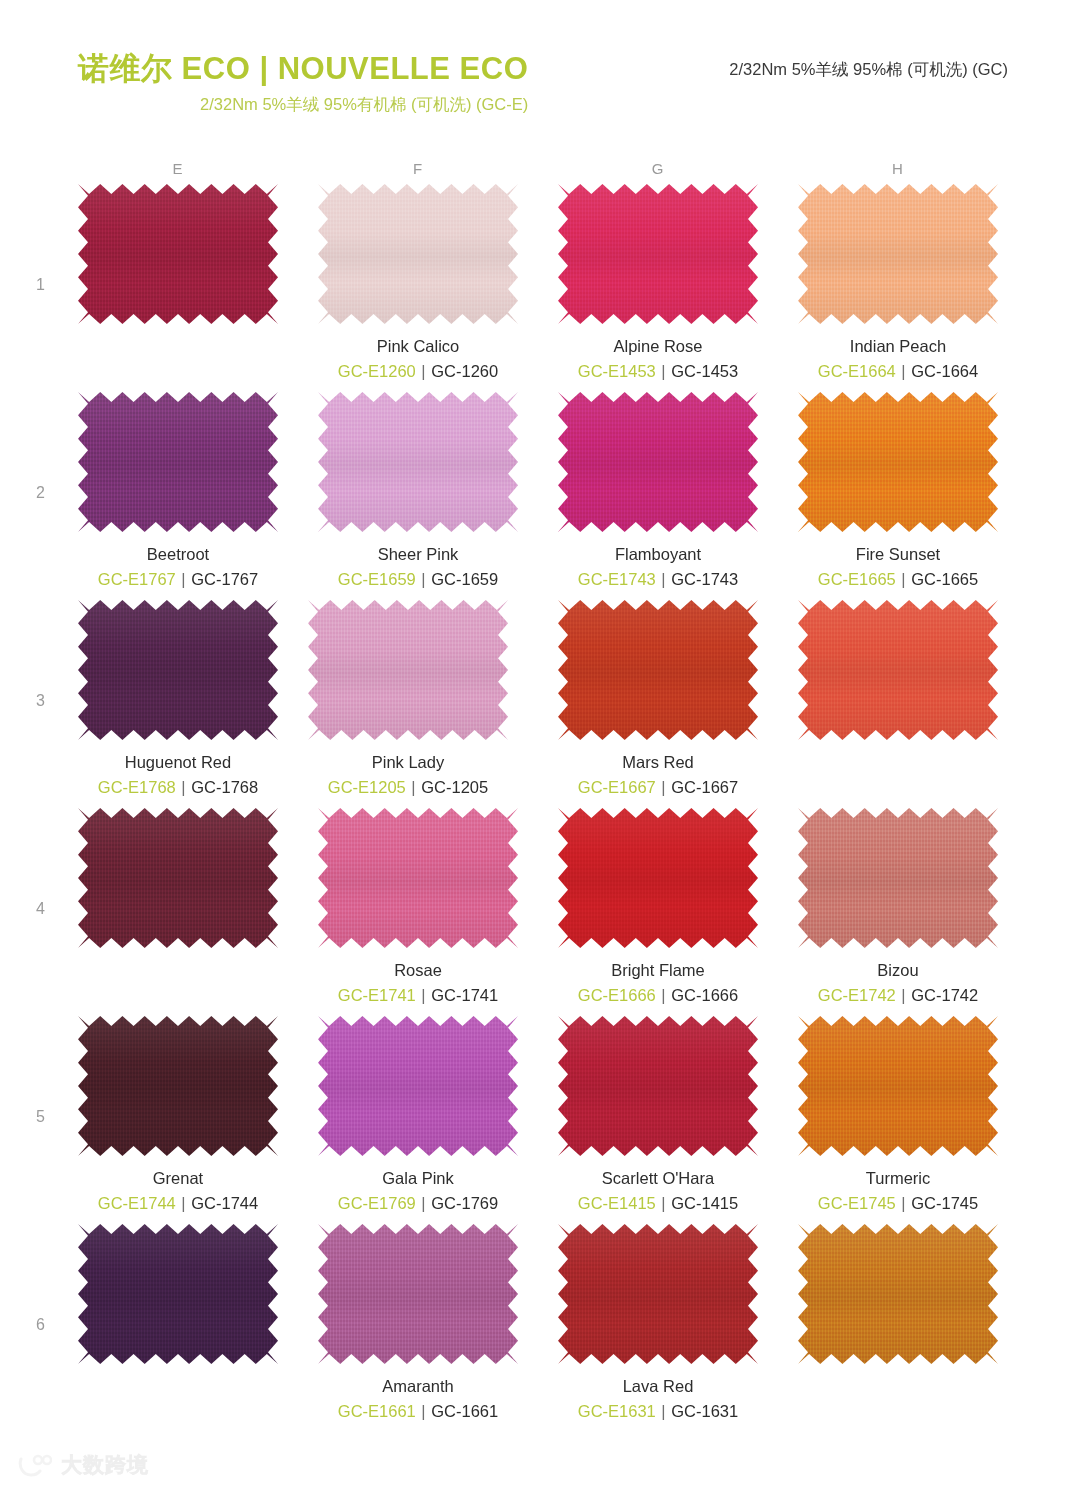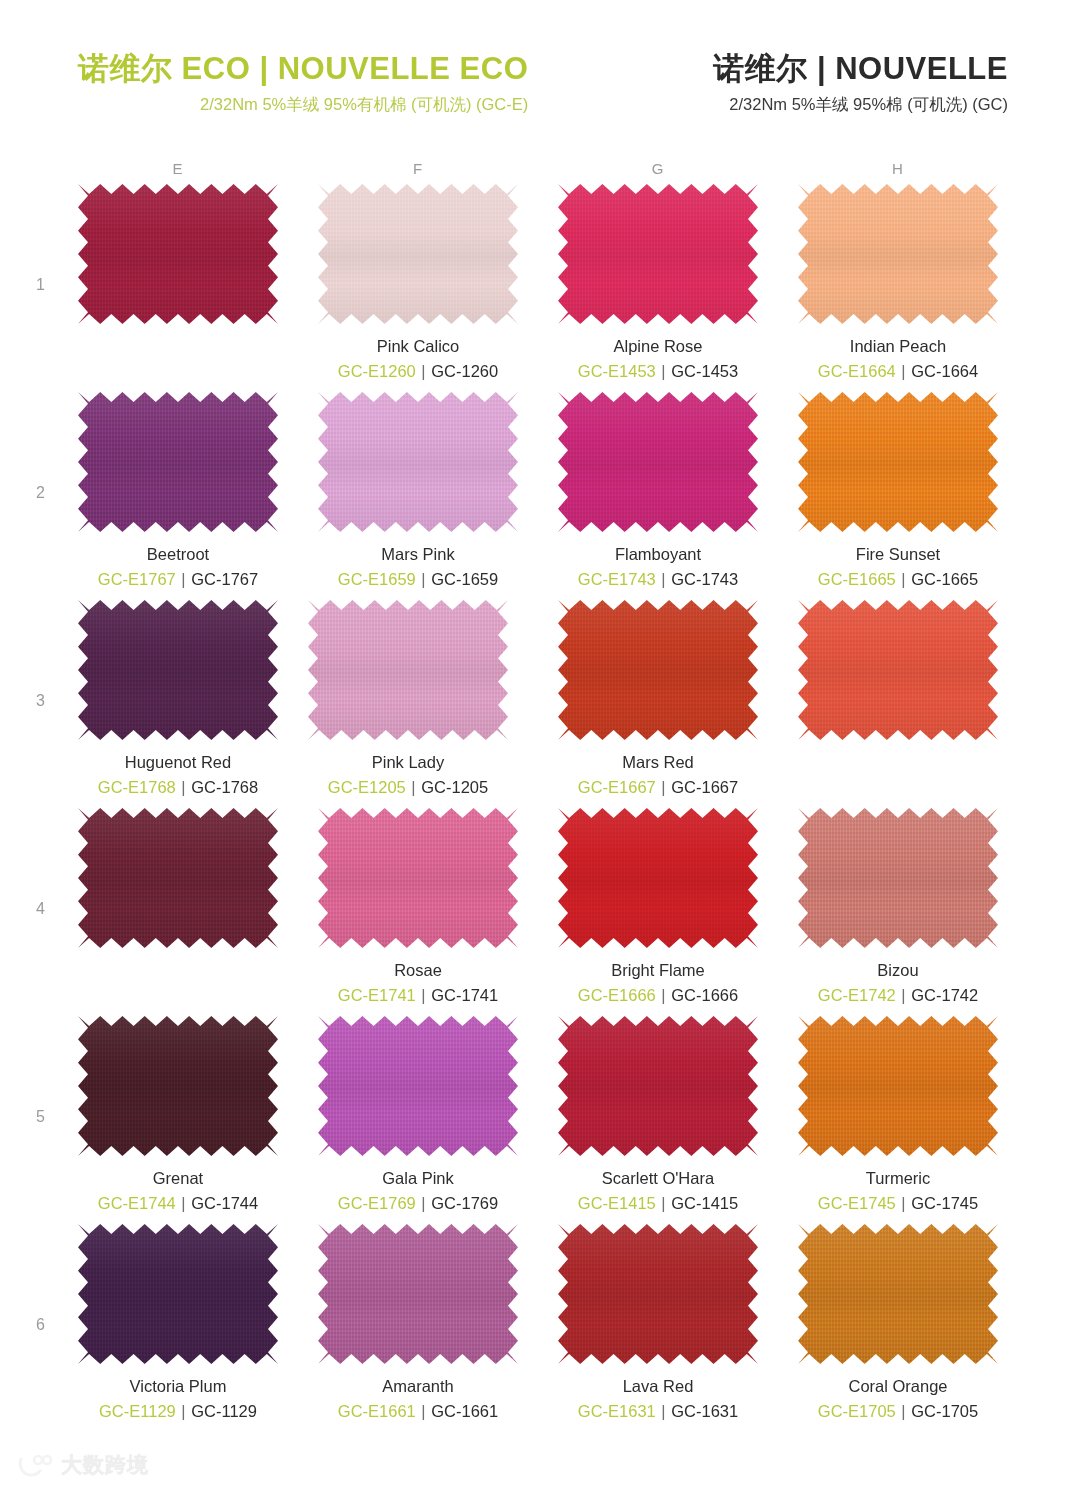--- a/index.html
+++ b/index.html
@@ -101,21 +101,20 @@
 </style>
 </head>
 <body>
 
 <div class="header">
   <div class="hdr-left">
     <div class="hdr-title">诺维尔 ECO | NOUVELLE ECO</div>
     <div class="hdr-sub">2/32Nm 5%羊绒 95%有机棉 (可机洗) (GC-E)</div>
   </div>
   <div class="hdr-right">
-    <div class="hdr-title">诺维尔 | NOUVELLE</div>
     <div class="hdr-sub">2/32Nm 5%羊绒 95%棉 (可机洗) (GC)</div>
   </div>
 </div>
 
 <div class="grid-wrap">
   <div class="col-head-row" id="colheads">
       <div class="col-head" style="left: 58px;">E</div>
       <div class="col-head" style="left: 298px;">F</div>
       <div class="col-head" style="left: 538px;">G</div>
       <div class="col-head" style="left: 778px;">H</div>
@@ -177,21 +176,21 @@
             <div class="cap-codes"><span class="cap-eco">GC-E1767</span> <span class="cap-sep">|</span> <span class="cap-std">GC-1767</span></div>
           </div>
         </div>
         <div class="cell" style="left: 298px;">
           <div class="swatch" style="clip-path: polygon(0% 0%, 5.56% 7.2%, 11.11% 0%, 16.67% 7.2%, 22.22% 0%, 27.78% 7.2%, 33.33% 0%, 38.89% 7.2%, 44.44% 0%, 50% 7.2%, 55.56% 0%, 61.11% 7.2%, 66.67% 0%, 72.22% 7.2%, 77.78% 0%, 83.33% 7.2%, 88.89% 0%, 94.44% 7.2%, 100% 0%, 100% 0%, 95% 8.33%, 100% 16.67%, 95% 25%, 100% 33.33%, 95% 41.67%, 100% 50%, 95% 58.33%, 100% 66.67%, 95% 75%, 100% 83.33%, 95% 91.67%, 100% 100%, 100% 100%, 94.44% 92.8%, 88.89% 100%, 83.33% 92.8%, 77.78% 100%, 72.22% 92.8%, 66.67% 100%, 61.11% 92.8%, 55.56% 100%, 50% 92.8%, 44.44% 100%, 38.89% 92.8%, 33.33% 100%, 27.78% 92.8%, 22.22% 100%, 16.67% 92.8%, 11.11% 100%, 5.56% 92.8%, 0% 100%, 0% 100%, 5% 91.67%, 0% 83.33%, 5% 75%, 0% 66.67%, 5% 58.33%, 0% 50%, 5% 41.67%, 0% 33.33%, 5% 25%, 0% 16.67%, 5% 8.33%, 0% 0%);">
             <div class="fab" style="background: rgb(220, 165, 212);"></div>
             <div class="tex"></div>
             <div class="shade"></div>
           </div>
           <div class="caption">
-            <div class="cap-name">Mars Pink</div>
+            <div class="cap-name">Sheer Pink</div>
             <div class="cap-codes"><span class="cap-eco">GC-E1659</span> <span class="cap-sep">|</span> <span class="cap-std">GC-1659</span></div>
           </div>
         </div>
         <div class="cell" style="left: 538px;">
           <div class="swatch" style="clip-path: polygon(0% 0%, 5.56% 7.2%, 11.11% 0%, 16.67% 7.2%, 22.22% 0%, 27.78% 7.2%, 33.33% 0%, 38.89% 7.2%, 44.44% 0%, 50% 7.2%, 55.56% 0%, 61.11% 7.2%, 66.67% 0%, 72.22% 7.2%, 77.78% 0%, 83.33% 7.2%, 88.89% 0%, 94.44% 7.2%, 100% 0%, 100% 0%, 95% 8.33%, 100% 16.67%, 95% 25%, 100% 33.33%, 95% 41.67%, 100% 50%, 95% 58.33%, 100% 66.67%, 95% 75%, 100% 83.33%, 95% 91.67%, 100% 100%, 100% 100%, 94.44% 92.8%, 88.89% 100%, 83.33% 92.8%, 77.78% 100%, 72.22% 92.8%, 66.67% 100%, 61.11% 92.8%, 55.56% 100%, 50% 92.8%, 44.44% 100%, 38.89% 92.8%, 33.33% 100%, 27.78% 92.8%, 22.22% 100%, 16.67% 92.8%, 11.11% 100%, 5.56% 92.8%, 0% 100%, 0% 100%, 5% 91.67%, 0% 83.33%, 5% 75%, 0% 66.67%, 5% 58.33%, 0% 50%, 5% 41.67%, 0% 33.33%, 5% 25%, 0% 16.67%, 5% 8.33%, 0% 0%);">
             <div class="fab" style="background: rgb(200, 40, 120);"></div>
             <div class="tex"></div>
             <div class="shade"></div>
           </div>
           <div class="caption">
@@ -345,24 +344,20 @@
         </div>
       </div>
       <div class="row">
         <div class="row-num">6</div>
         <div class="cell" style="left: 58px;">
           <div class="swatch" style="clip-path: polygon(0% 0%, 5.56% 7.2%, 11.11% 0%, 16.67% 7.2%, 22.22% 0%, 27.78% 7.2%, 33.33% 0%, 38.89% 7.2%, 44.44% 0%, 50% 7.2%, 55.56% 0%, 61.11% 7.2%, 66.67% 0%, 72.22% 7.2%, 77.78% 0%, 83.33% 7.2%, 88.89% 0%, 94.44% 7.2%, 100% 0%, 100% 0%, 95% 8.33%, 100% 16.67%, 95% 25%, 100% 33.33%, 95% 41.67%, 100% 50%, 95% 58.33%, 100% 66.67%, 95% 75%, 100% 83.33%, 95% 91.67%, 100% 100%, 100% 100%, 94.44% 92.8%, 88.89% 100%, 83.33% 92.8%, 77.78% 100%, 72.22% 92.8%, 66.67% 100%, 61.11% 92.8%, 55.56% 100%, 50% 92.8%, 44.44% 100%, 38.89% 92.8%, 33.33% 100%, 27.78% 92.8%, 22.22% 100%, 16.67% 92.8%, 11.11% 100%, 5.56% 92.8%, 0% 100%, 0% 100%, 5% 91.67%, 0% 83.33%, 5% 75%, 0% 66.67%, 5% 58.33%, 0% 50%, 5% 41.67%, 0% 33.33%, 5% 25%, 0% 16.67%, 5% 8.33%, 0% 0%);">
             <div class="fab" style="background: rgb(67, 34, 74);"></div>
             <div class="tex"></div>
             <div class="shade"></div>
           </div>
-          <div class="caption">
-            <div class="cap-name">Victoria Plum</div>
-            <div class="cap-codes"><span class="cap-eco">GC-E1129</span> <span class="cap-sep">|</span> <span class="cap-std">GC-1129</span></div>
-          </div>
         </div>
         <div class="cell" style="left: 298px;">
           <div class="swatch" style="clip-path: polygon(0% 0%, 5.56% 7.2%, 11.11% 0%, 16.67% 7.2%, 22.22% 0%, 27.78% 7.2%, 33.33% 0%, 38.89% 7.2%, 44.44% 0%, 50% 7.2%, 55.56% 0%, 61.11% 7.2%, 66.67% 0%, 72.22% 7.2%, 77.78% 0%, 83.33% 7.2%, 88.89% 0%, 94.44% 7.2%, 100% 0%, 100% 0%, 95% 8.33%, 100% 16.67%, 95% 25%, 100% 33.33%, 95% 41.67%, 100% 50%, 95% 58.33%, 100% 66.67%, 95% 75%, 100% 83.33%, 95% 91.67%, 100% 100%, 100% 100%, 94.44% 92.8%, 88.89% 100%, 83.33% 92.8%, 77.78% 100%, 72.22% 92.8%, 66.67% 100%, 61.11% 92.8%, 55.56% 100%, 50% 92.8%, 44.44% 100%, 38.89% 92.8%, 33.33% 100%, 27.78% 92.8%, 22.22% 100%, 16.67% 92.8%, 11.11% 100%, 5.56% 92.8%, 0% 100%, 0% 100%, 5% 91.67%, 0% 83.33%, 5% 75%, 0% 66.67%, 5% 58.33%, 0% 50%, 5% 41.67%, 0% 33.33%, 5% 25%, 0% 16.67%, 5% 8.33%, 0% 0%);">
             <div class="fab" style="background: rgb(173, 94, 150);"></div>
             <div class="tex"></div>
             <div class="shade"></div>
           </div>
           <div class="caption">
             <div class="cap-name">Amaranth</div>
             <div class="cap-codes"><span class="cap-eco">GC-E1661</span> <span class="cap-sep">|</span> <span class="cap-std">GC-1661</span></div>
@@ -377,24 +372,20 @@
           <div class="caption">
             <div class="cap-name">Lava Red</div>
             <div class="cap-codes"><span class="cap-eco">GC-E1631</span> <span class="cap-sep">|</span> <span class="cap-std">GC-1631</span></div>
           </div>
         </div>
         <div class="cell" style="left: 778px;">
           <div class="swatch" style="clip-path: polygon(0% 0%, 5.56% 7.2%, 11.11% 0%, 16.67% 7.2%, 22.22% 0%, 27.78% 7.2%, 33.33% 0%, 38.89% 7.2%, 44.44% 0%, 50% 7.2%, 55.56% 0%, 61.11% 7.2%, 66.67% 0%, 72.22% 7.2%, 77.78% 0%, 83.33% 7.2%, 88.89% 0%, 94.44% 7.2%, 100% 0%, 100% 0%, 95% 8.33%, 100% 16.67%, 95% 25%, 100% 33.33%, 95% 41.67%, 100% 50%, 95% 58.33%, 100% 66.67%, 95% 75%, 100% 83.33%, 95% 91.67%, 100% 100%, 100% 100%, 94.44% 92.8%, 88.89% 100%, 83.33% 92.8%, 77.78% 100%, 72.22% 92.8%, 66.67% 100%, 61.11% 92.8%, 55.56% 100%, 50% 92.8%, 44.44% 100%, 38.89% 92.8%, 33.33% 100%, 27.78% 92.8%, 22.22% 100%, 16.67% 92.8%, 11.11% 100%, 5.56% 92.8%, 0% 100%, 0% 100%, 5% 91.67%, 0% 83.33%, 5% 75%, 0% 66.67%, 5% 58.33%, 0% 50%, 5% 41.67%, 0% 33.33%, 5% 25%, 0% 16.67%, 5% 8.33%, 0% 0%);">
             <div class="fab" style="background: rgb(201, 122, 32);"></div>
             <div class="tex"></div>
             <div class="shade"></div>
-          </div>
-          <div class="caption">
-            <div class="cap-name">Coral Orange</div>
-            <div class="cap-codes"><span class="cap-eco">GC-E1705</span> <span class="cap-sep">|</span> <span class="cap-std">GC-1705</span></div>
           </div>
         </div>
       </div>
     </div>
 </div>
 
 <div class="watermark">
   <svg class="wm-logo" viewBox="0 0 34 24">
     <path d="M3 6 q-2 6 1 11 q3 5 9 5 q6 0 9-4" fill="none" stroke="#d8d8d8" stroke-width="3" stroke-linecap="round"></path>
     <circle cx="20" cy="7" r="4" fill="none" stroke="#d8d8d8" stroke-width="2.6"></circle>

